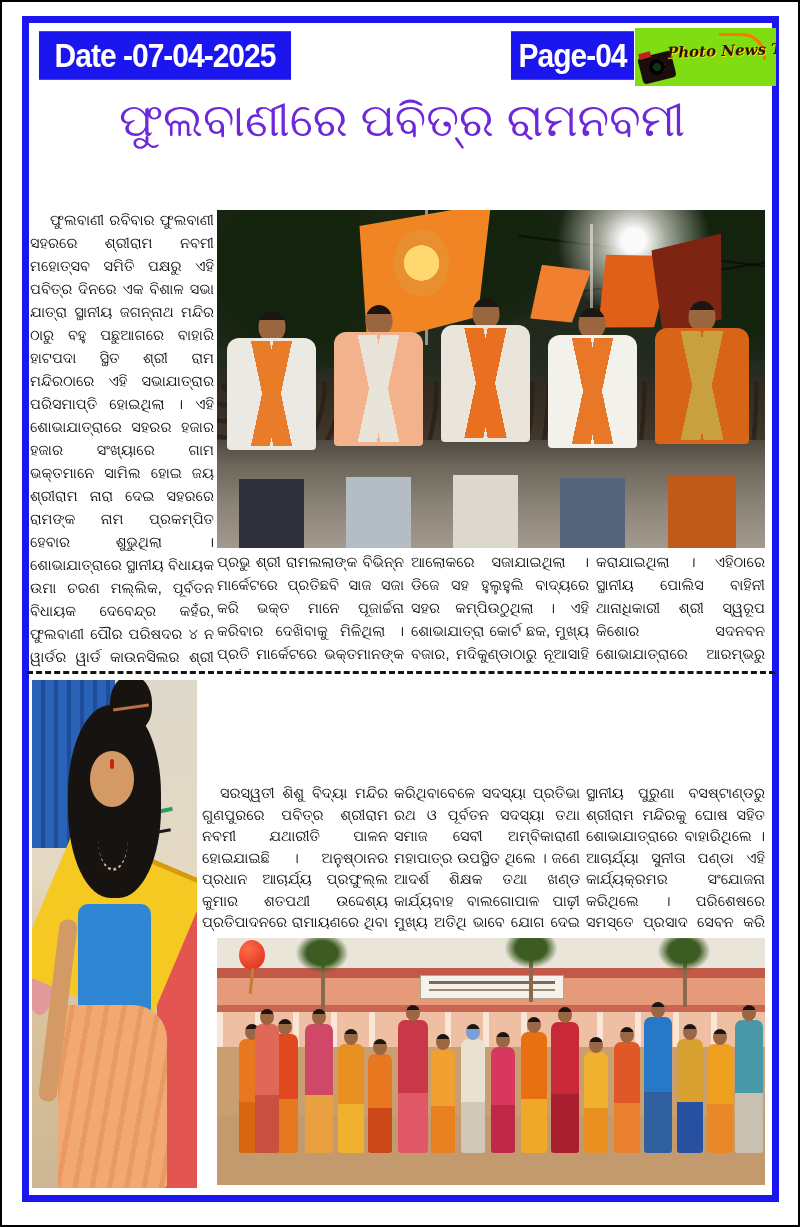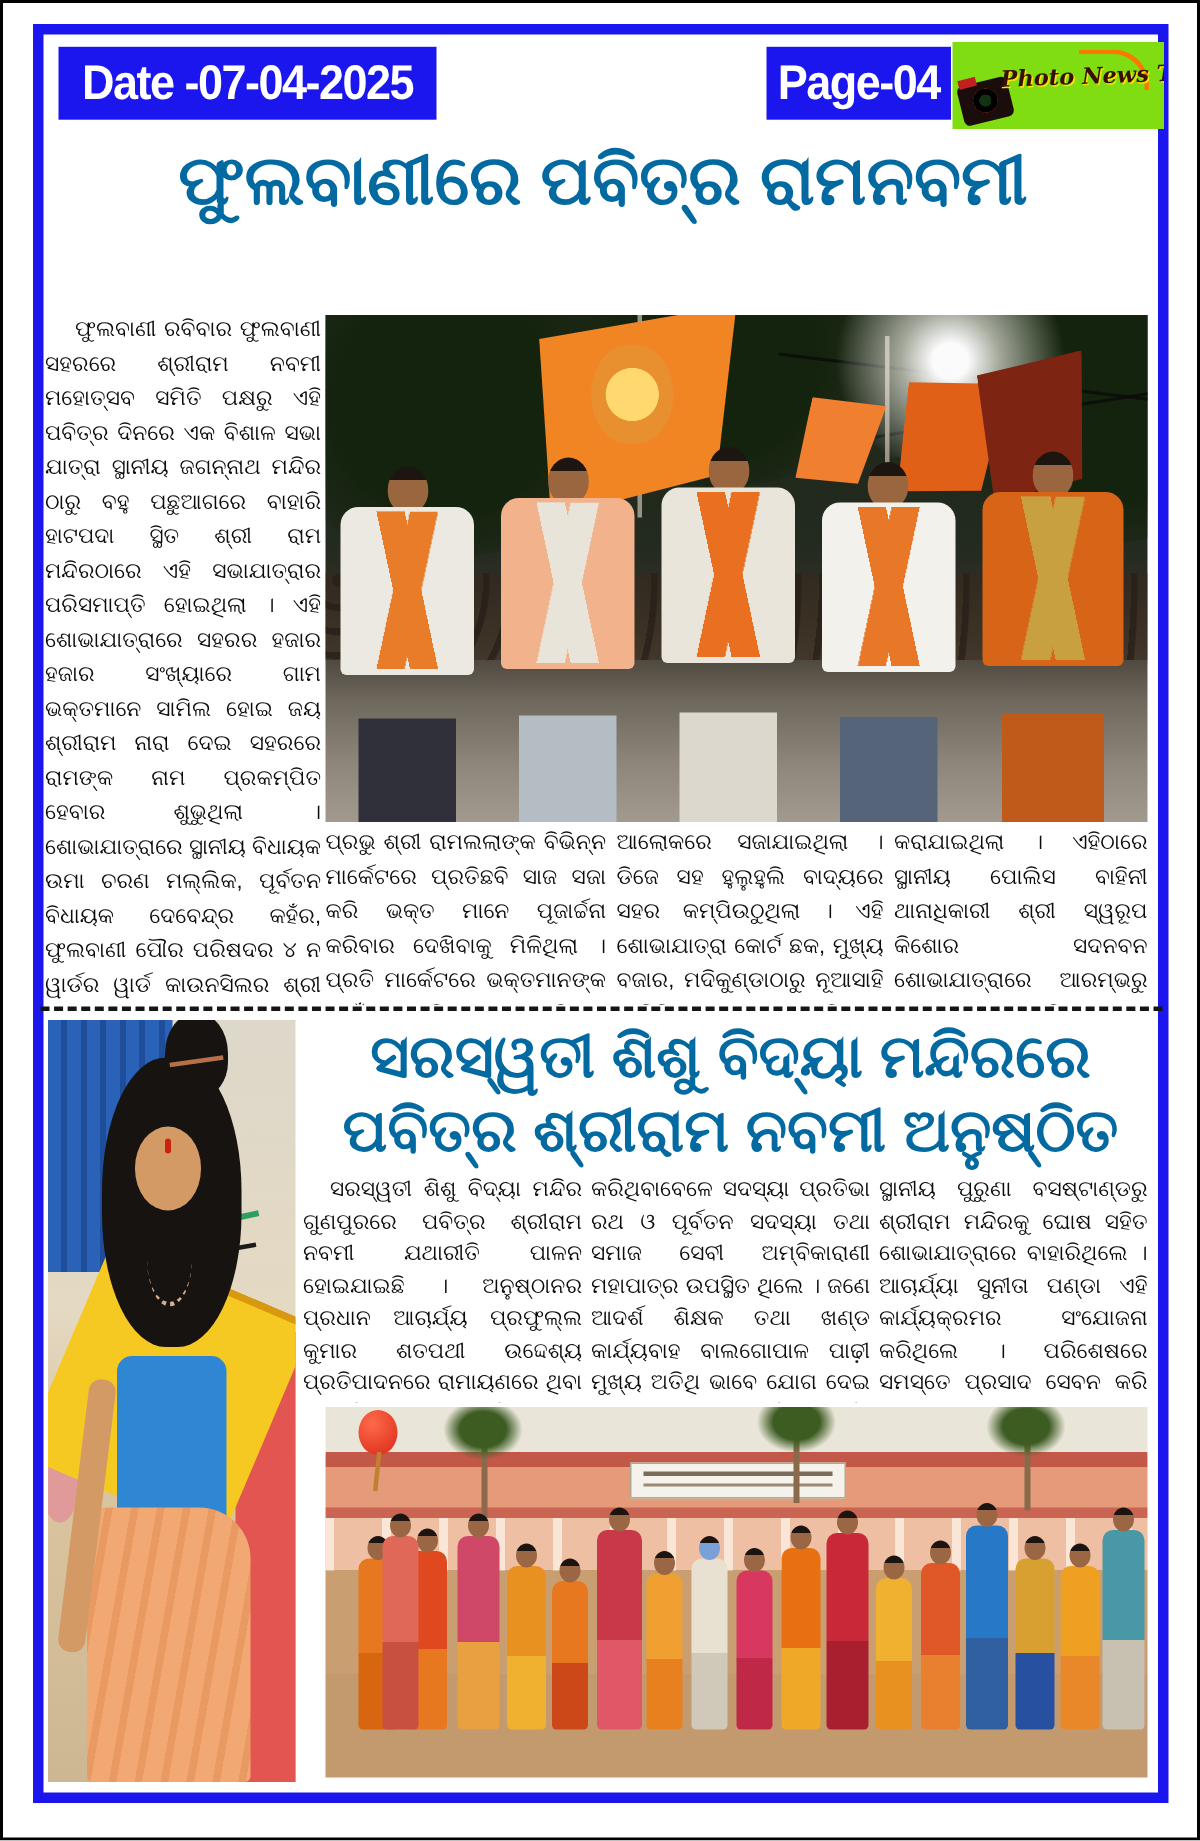--- a/index.html
+++ b/index.html
@@ -20,21 +20,21 @@
              text-shadow:1px 1px 0 #ffe000;transform:rotate(-2deg);white-space:nowrap;}
   .logo-arc{position:absolute;right:10px;top:5px;width:44px;height:24px;border:3px solid #ff7700;
             border-bottom:none;border-left:none;border-radius:0 24px 0 0;}
   .logo-cam{position:absolute;left:5px;bottom:5px;width:34px;height:27px;background:#1c0d0d;
             border-radius:4px;transform:rotate(-14deg);}
   .logo-cam::before{content:"";position:absolute;left:9px;top:5px;width:16px;height:16px;border-radius:50%;
             background:radial-gradient(circle,#123312 0 35%,#000 36% 70%,#c02020 71% 100%);}
   .logo-cam::after{content:"";position:absolute;left:2px;top:-4px;width:12px;height:6px;background:#c02020;}
 
   
-  .headline{position:absolute;text-align:center;font-weight:700;color:#0369a1;}
+  .headline{position:absolute;text-align:center;font-weight:400;color:#6d28d9;}
   #headline1{left:30px;top:90px;width:740px;font-size:46px;line-height:57px;}
   #headline2{left:198px;top:679px;width:574px;font-size:40px;line-height:49px;}
 
   
   .coltext{position:absolute;font-size:14.6px;text-align:justify;color:#0b0b0b;overflow:hidden;
            word-break:break-word;}
   .a1{line-height:23px;}
   .a2{line-height:21.5px;}
   #a1c1{left:28px;top:207px;width:184px;height:461px;text-indent:20px;}
   #a1c2{left:215px;top:549px;width:187px;height:119px;}
@@ -203,24 +203,20 @@
     <div class="bluedress"></div>
     <div class="dhoti"></div>
     <div class="armc"></div>
     <div class="hairc"></div>
     <div class="bun"></div>
     <div class="facec"></div>
     <div class="tilak"></div>
     <div class="necklace"></div>
   </div>
 
-  <div id="headline2" class="headline">
-    <div>ସରସ୍ୱତୀ ଶିଶୁ ବିଦ୍ୟା ମନ୍ଦିରରେ</div>
-    <div>ପବିତ୍ର ଶ୍ରୀରାମ ନବମୀ ଅନୁଷ୍ଠିତ</div>
-  </div>
 
   <div id="a2c1" class="coltext a2">ସରସ୍ୱତୀ ଶିଶୁ ବିଦ୍ୟା ମନ୍ଦିର ଗୁଣପୁରରେ ପବିତ୍ର ଶ୍ରୀରାମ ନବମୀ ଯଥାରୀତି ପାଳନ ହୋଇଯାଇଛି । ଅନୁଷ୍ଠାନର ପ୍ରଧାନ ଆଚାର୍ଯ୍ୟ ପ୍ରଫୁଲ୍ଲ କୁମାର ଶତପଥୀ ଉଦ୍ଦେଶ୍ୟ ପ୍ରତିପାଦନରେ ରାମାୟଣରେ ଥିବା ଆଦର୍ଶ ଗୁଣ ଓ ଆଦର୍ଶ ପରିବାର ବିଷୟରେ ବକ୍ତବ୍ୟ ପ୍ରଦାନ କରିଥିଲେ । ସଂପାଦକ ସୋମନାଥ ଗୌଡ ଶିଷ୍ୟମାନଙ୍କୁ ମାର୍ଗ ଦର୍ଶନ</div>
   <div id="a2c2" class="coltext a2">କରିଥିବାବେଳେ ସଦସ୍ୟା ପ୍ରତିଭା ରଥ ଓ ପୂର୍ବତନ ସଦସ୍ୟା ତଥା ସମାଜ ସେବୀ ଅମ୍ବିକାରାଣୀ ମହାପାତ୍ର ଉପସ୍ଥିତ ଥିଲେ । ଜଣେ ଆଦର୍ଶ ଶିକ୍ଷକ ତଥା ଖଣ୍ଡ କାର୍ଯ୍ୟବାହ ବାଲଗୋପାଳ ପାଢ଼ୀ ମୁଖ୍ୟ ଅତିଥି ଭାବେ ଯୋଗ ଦେଇ ଶିଶୁମାନଙ୍କ ମାର୍ଗ ଦର୍ଶନ କରାଇଥିଲେ । ଶିଶୁମାନେ ରାମାୟଣ ଆଧାରିତ ବିଭିନ୍ନ ବେଶରେ ଆଭୂଷିତ ହୋଇ</div>
   <div id="a2c3" class="coltext a2">
     <span>ସ୍ଥାନୀୟ ପୁରୁଣା ବସଷ୍ଟାଣ୍ଡରୁ ଶ୍ରୀରାମ ମନ୍ଦିରକୁ ଘୋଷ ସହିତ ଶୋଭାଯାତ୍ରାରେ ବାହାରିଥିଲେ । ଆଚାର୍ଯ୍ୟା ସୁନୀତା ପଣ୍ଡା ଏହି କାର୍ଯ୍ୟକ୍ରମର ସଂଯୋଜନା କରିଥିଲେ । ପରିଶେଷରେ ସମସ୍ତେ ପ୍ରସାଦ ସେବନ କରି ଗୃହକୁ ଫେରିଥିଲେ ।</span><br>
     
   </div>
 
   <div id="photo-group">
     <div class="roofband" style="top:12%;height:4%;"></div>

